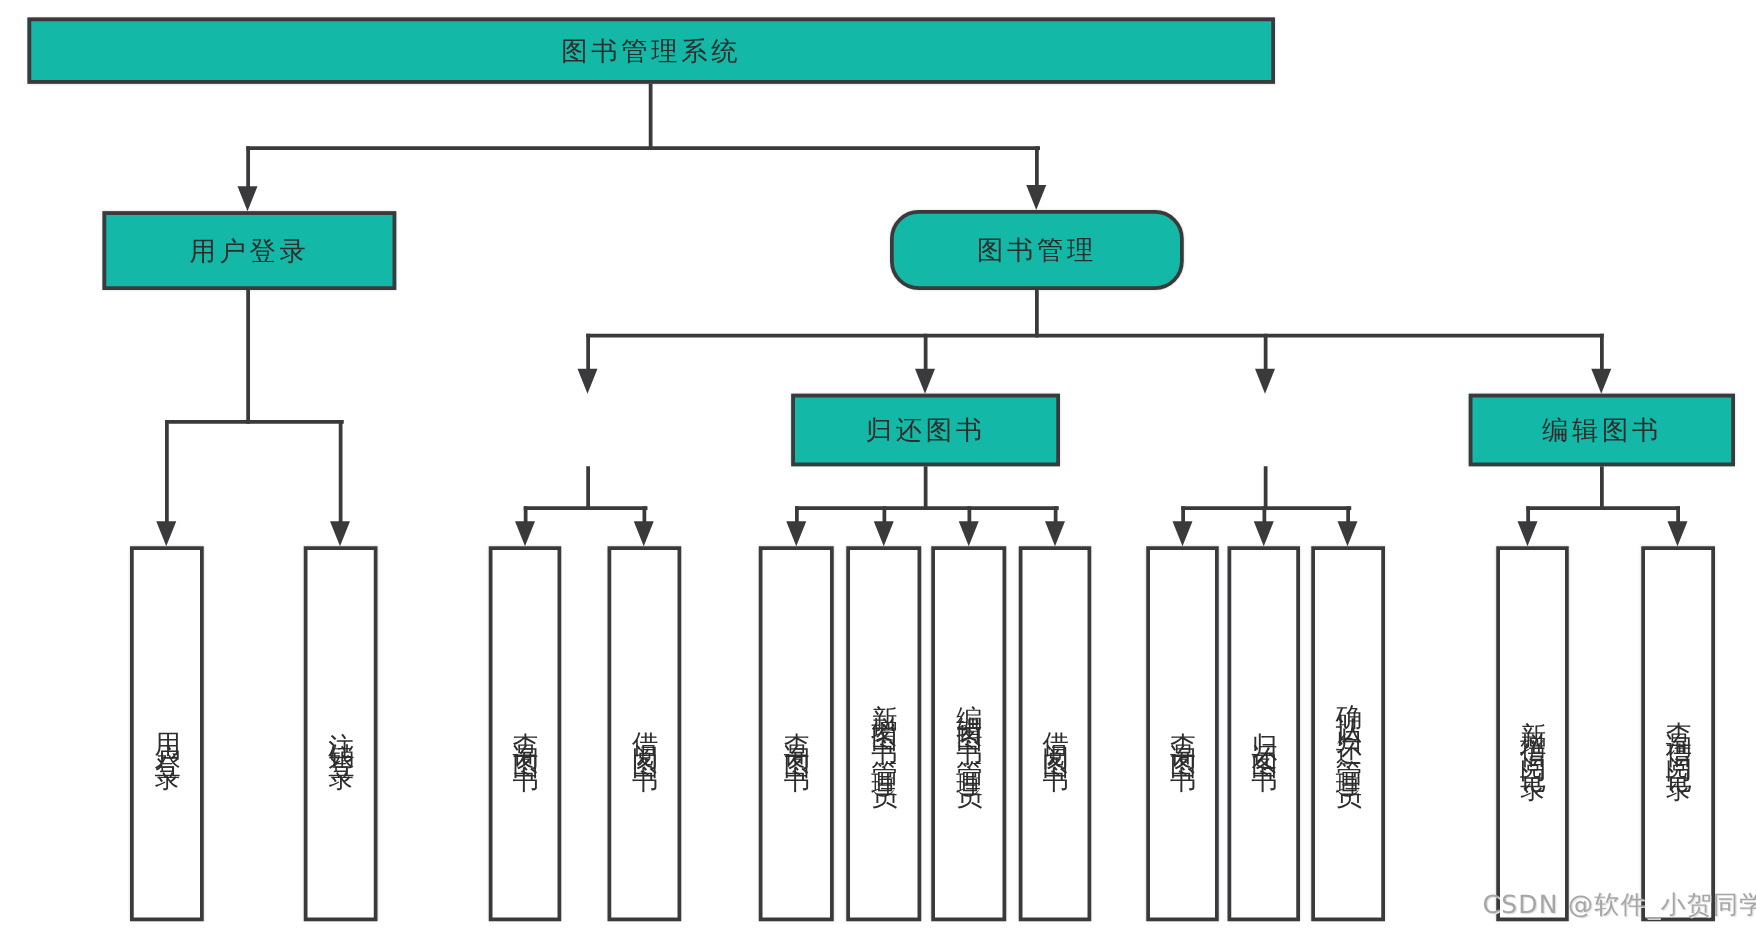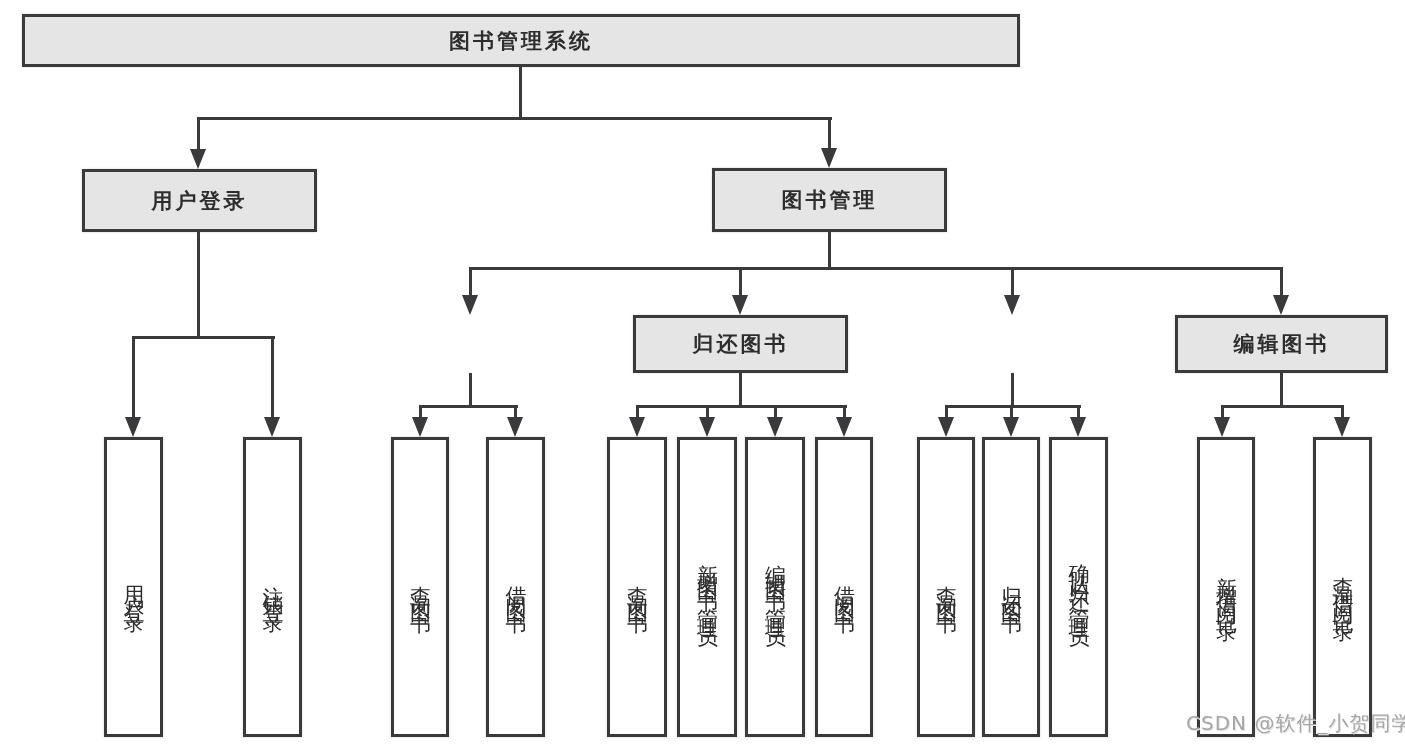--- a/index.html
+++ b/index.html
@@ -6,27 +6,26 @@
   #canvas{
     position:relative;
     width:1405px;height:747px;
     background:#ffffff;
     font-family:"DejaVu Sans","Liberation Sans",sans-serif;
     overflow:hidden;
   }
   .hbox{
     position:absolute;
     box-sizing:border-box;
-    background:#e5e5e5;
+    background:#14b8a6;
     border:3px solid #3a3a3c;
     display:flex;align-items:center;justify-content:center;
     font-size:21px;letter-spacing:3px;color:#2d2d2d;
     white-space:nowrap;
     box-shadow:0 0 2px rgba(0,0,0,.18);
-    font-weight:bold;
   }
   .vbox{
     position:absolute;
     top:437px;height:300px;
     box-sizing:border-box;
     background:#ffffff;
     border:3px solid #3a3a3c;
     display:flex;align-items:center;justify-content:center;
     writing-mode:vertical-rl;
     font-size:21px;letter-spacing:9px;color:#2d2d2d;
@@ -57,21 +56,21 @@
   <div class="hbox" style="left:22px;top:14px;width:998px;height:53px;">图书管理系统</div>
 
   <div class="vline" style="left:519px;top:67px;height:51px;"></div>
   <div class="hline" style="left:197px;top:117px;width:635px;"></div>
   <div class="vline" style="left:197px;top:117px;height:34px;"></div>
   <div class="arrow" style="left:190px;top:149px;"></div>
   <div class="vline" style="left:828px;top:117px;height:33px;"></div>
   <div class="arrow" style="left:821px;top:148px;"></div>
 
   <div class="hbox" style="left:82px;top:169px;width:235px;height:63px;">用户登录</div>
-  <div class="hbox" style="left:712px;top:168px;width:235px;height:64px;">图书管理</div>
+  <div class="hbox" style="left:712px;top:168px;width:235px;height:64px;border-radius:23px;">图书管理</div>
 
   <div class="vline" style="left:197px;top:232px;height:107px;"></div>
   <div class="hline" style="left:132px;top:336px;width:143px;"></div>
   <div class="vline" style="left:132px;top:336px;height:83px;"></div>
   <div class="arrow" style="left:125px;top:417px;"></div>
   <div class="vline" style="left:271px;top:336px;height:83px;"></div>
   <div class="arrow" style="left:264px;top:417px;"></div>
 
   <div class="vline" style="left:828px;top:232px;height:38px;"></div>
   <div class="hline" style="left:469px;top:267px;width:814px;"></div>

